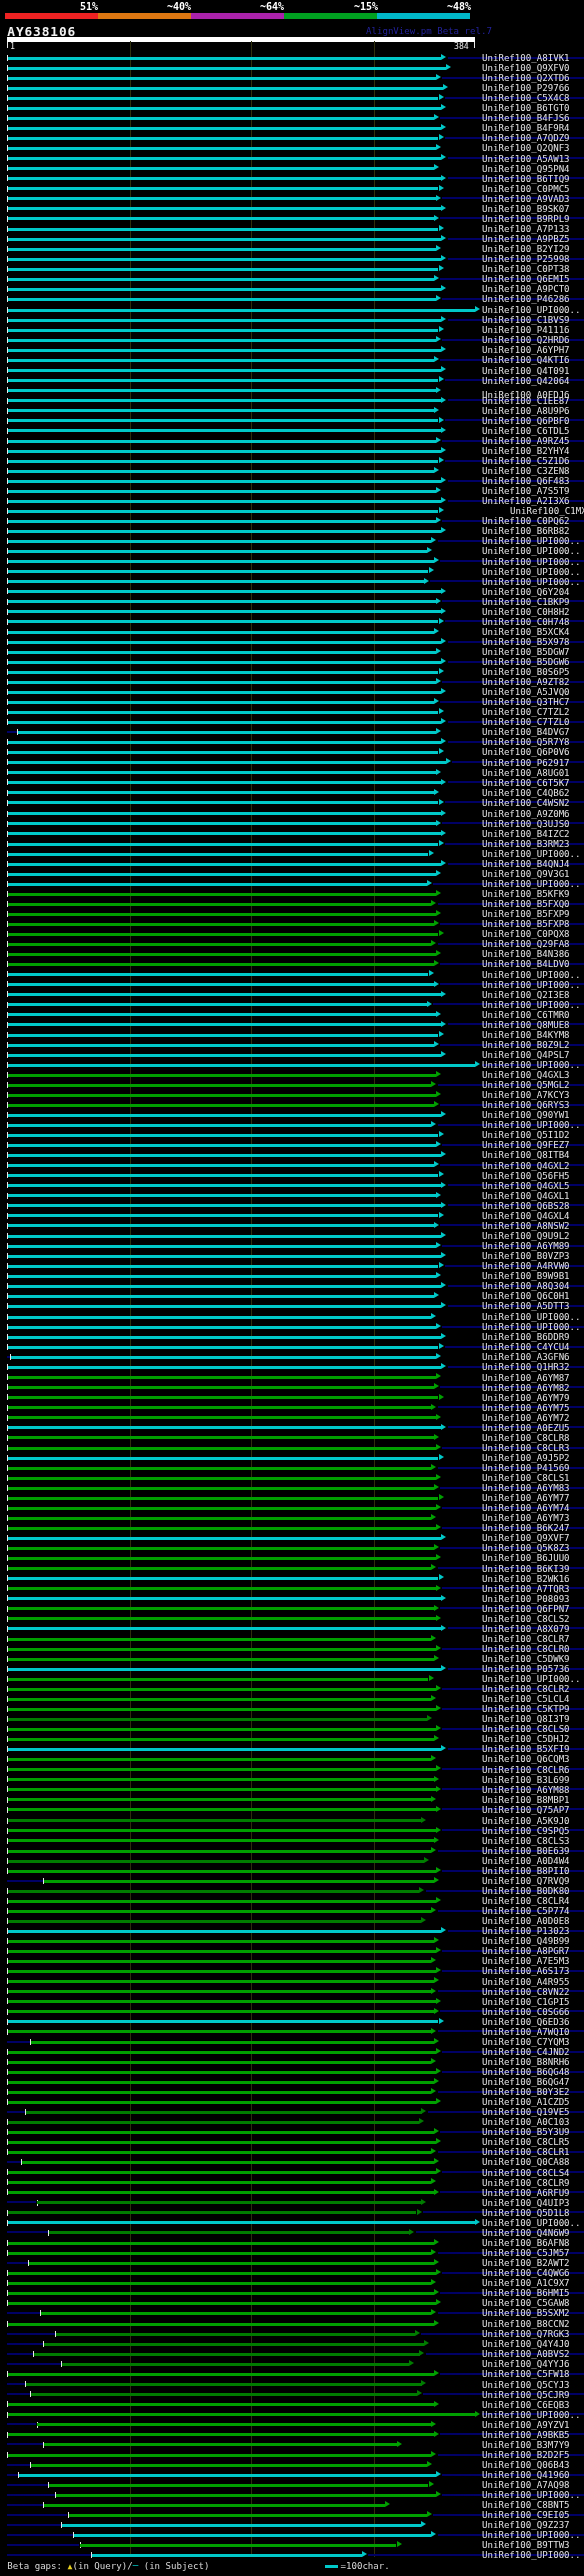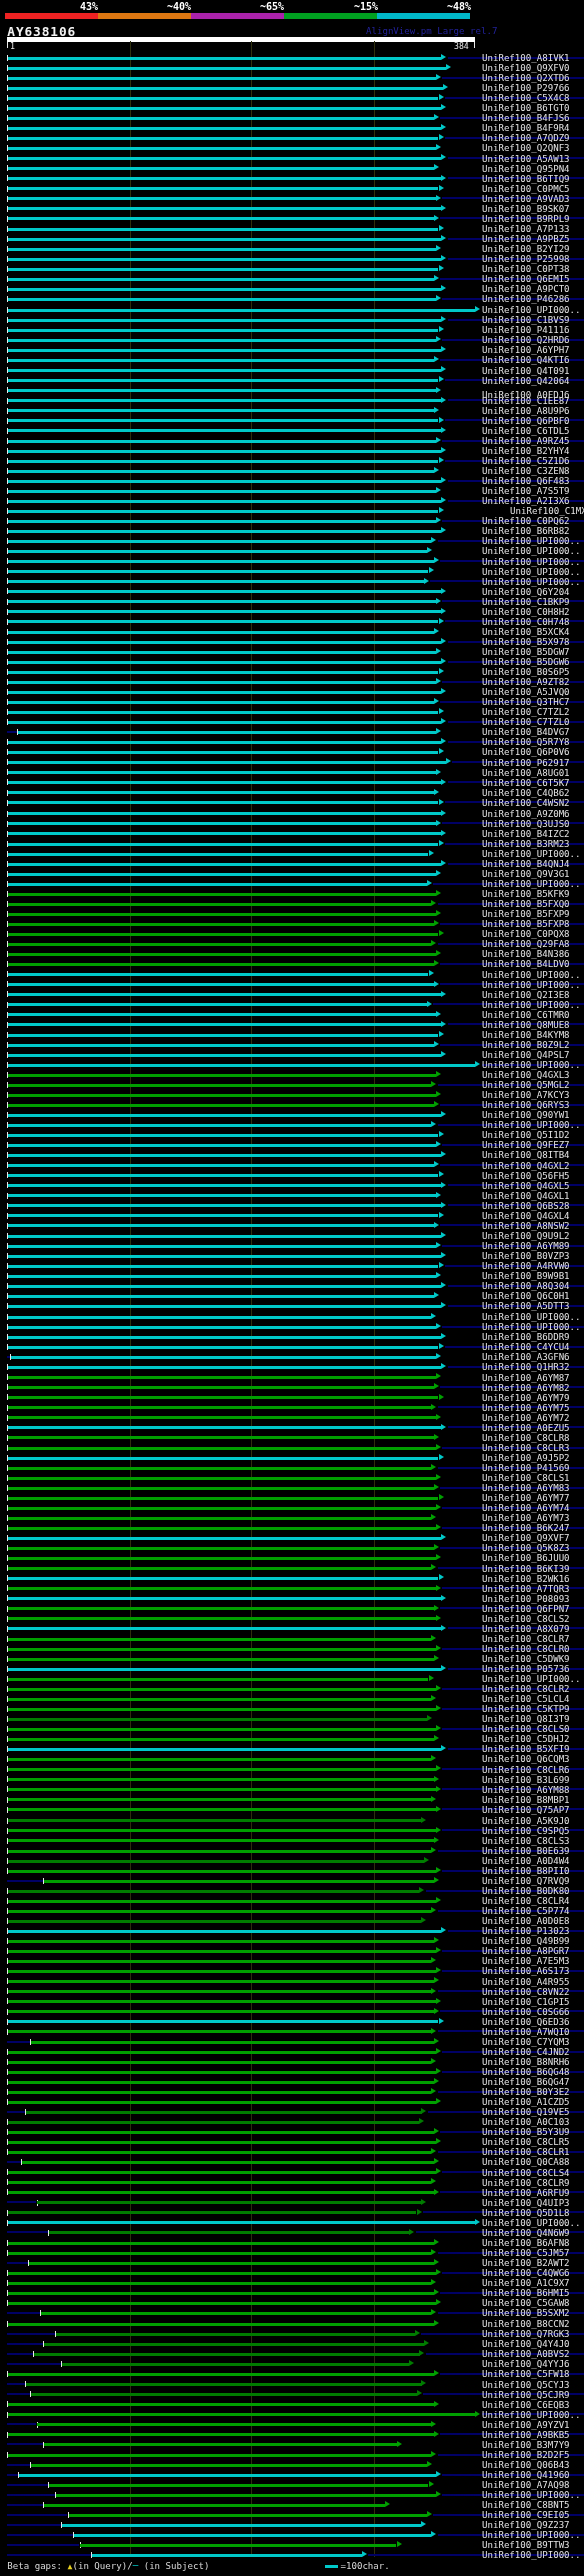--- a/index.html
+++ b/index.html
@@ -25,32 +25,32 @@
   .gap-q{color:#e8d020;font-size:8.2px;}
   .gap-s{color:#00c8c8;}
   .dash{display:inline-block;width:12.8px;height:2.7px;background:#00c8c8;vertical-align:middle;margin-right:2.7px;}
 </style>
 </head>
 <body>
 
 <div class="screen">
   <div id="scalebar">
       <div class="seg" style="left: 4.6px; width: 93px; background: rgb(238, 34, 34);"></div>
-      <div class="seglabel" style="right: 487px;">43%</div>
+      <div class="seglabel" style="right: 487px;">51%</div>
       <div class="seg" style="left: 98px; width: 93px; background: rgb(221, 119, 17);"></div>
       <div class="seglabel" style="right: 394px;">~40%</div>
       <div class="seg" style="left: 191px; width: 93px; background: rgb(170, 34, 170);"></div>
-      <div class="seglabel" style="right: 301px;">~65%</div>
+      <div class="seglabel" style="right: 301px;">~64%</div>
       <div class="seg" style="left: 284px; width: 93px; background: rgb(0, 160, 32);"></div>
       <div class="seglabel" style="right: 207px;">~15%</div>
       <div class="seg" style="left: 377px; width: 93px; background: rgb(0, 184, 200);"></div>
       <div class="seglabel" style="right: 114px;">~48%</div>
     </div>
   <div class="title">AY638106</div>
-  <div class="credit">AlignView.pm Large rel.7</div>
+  <div class="credit">AlignView.pm Beta rel.7</div>
   <div class="rulerbar"></div>
   <div class="rtick" style="left:7.3px"></div>
   <div class="rtick" style="left:474px"></div>
   <div class="rlabel" style="left:10px">1</div>
   <div class="rlabel" style="left:454px">384</div>
   <div id="gridlines">
       <div class="grid" style="left: 130px;"></div>
       <div class="grid" style="left: 251px;"></div>
       <div class="grid" style="left: 374px;"></div>
     </div>

